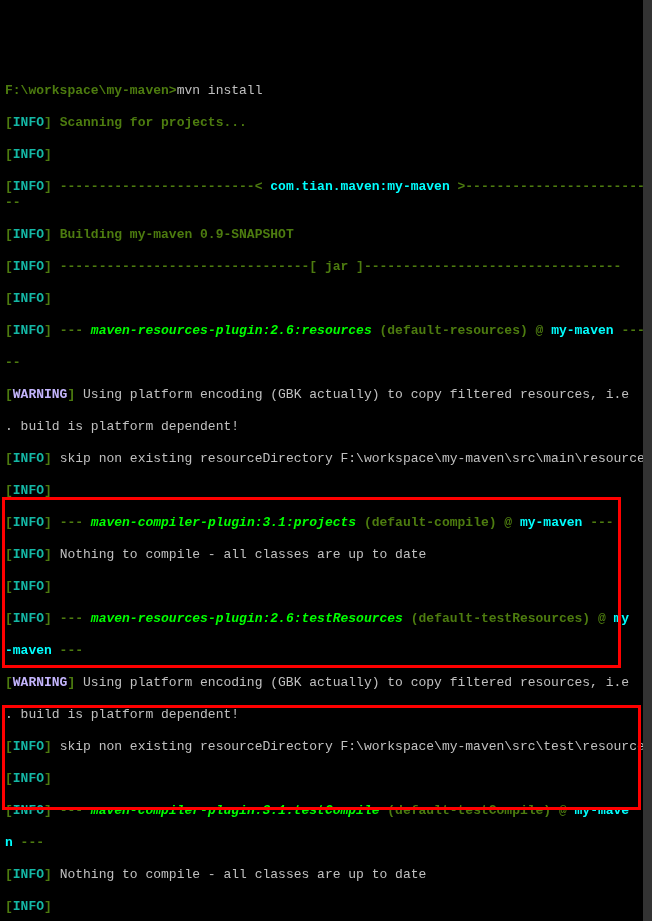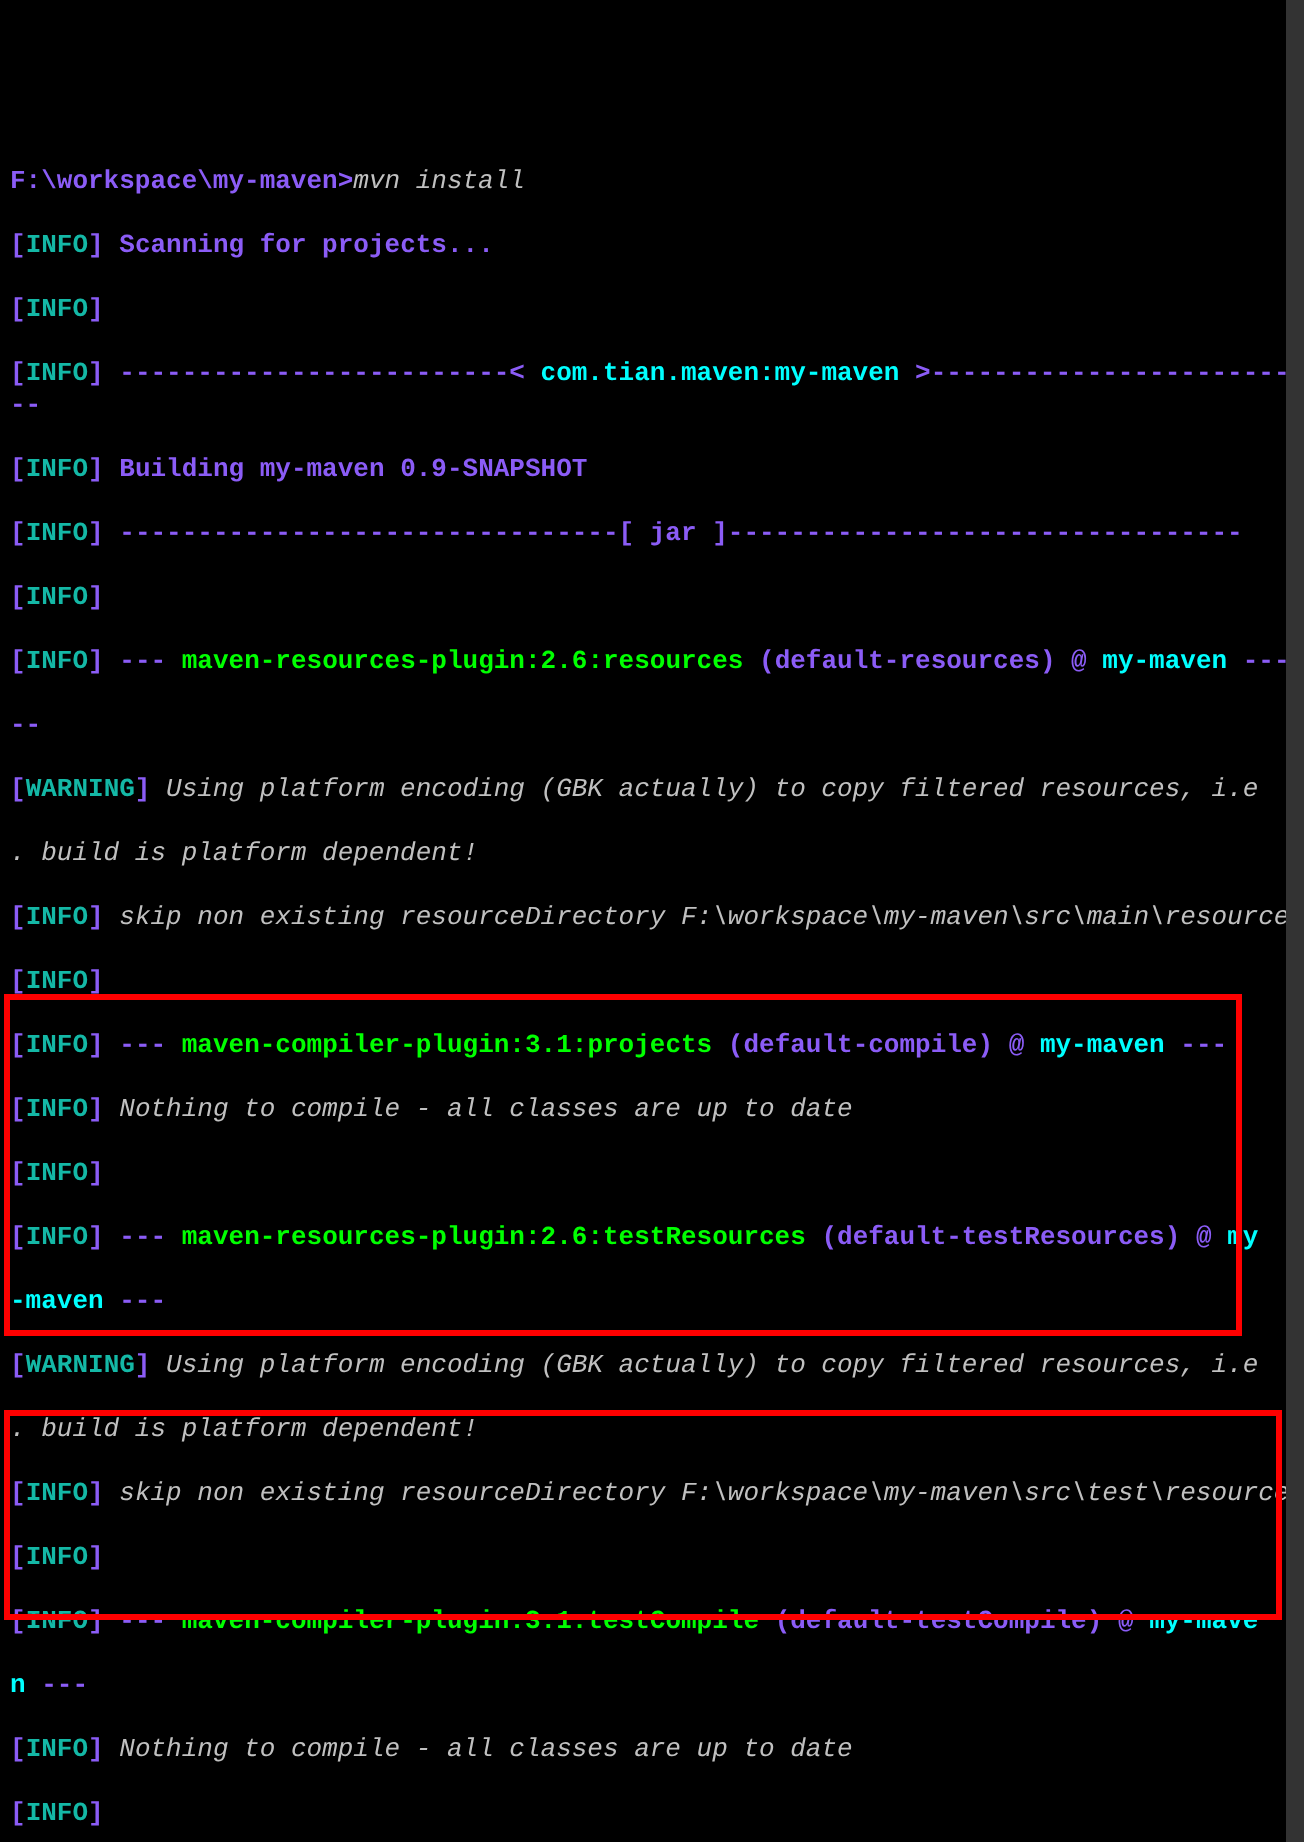--- a/index.html
+++ b/index.html
@@ -14,25 +14,25 @@
     font-family: Consolas, "Courier New", monospace;
     font-size: 13px;
     color: #C0C0C0;
     line-height: 16px;
     padding: 3px 0 0 5px;
     position: relative;
     white-space: pre-wrap;
     word-break: break-all;
   }
   .line { display: block; }
-  .white { color: #8b5cf6; font-weight: bold; }
-  .silver{ color: #C0C0C0; font-style: italic; }
+  .white { color: #4d7c0f; font-weight: bold; }
+  .silver{ color: #C0C0C0; }
   .info { color: #14b8a6; font-weight: bold; }
-  .warn { color: #14b8a6; font-weight: bold; }
-  .plugin { color: #00FF00; font-weight: bold; }
+  .warn { color: #c4b5fd; font-weight: bold; }
+  .plugin { color: #00FF00; font-weight: bold; font-style: italic; }
   .module { color: #00FFFF; font-weight: bold; text-align: right; }
   .hlbx {
     position: absolute;
     border: 3px solid #FF0000;
     pointer-events: none;
     background: transparent;
   }
   #hlbx1 { left: 2px; top: 497px; width: 613px; height: 165px; }
   #hlbx2 { left: 2px; top: 705px; width: 633px; height: 99px; }
   .scrollbar {

